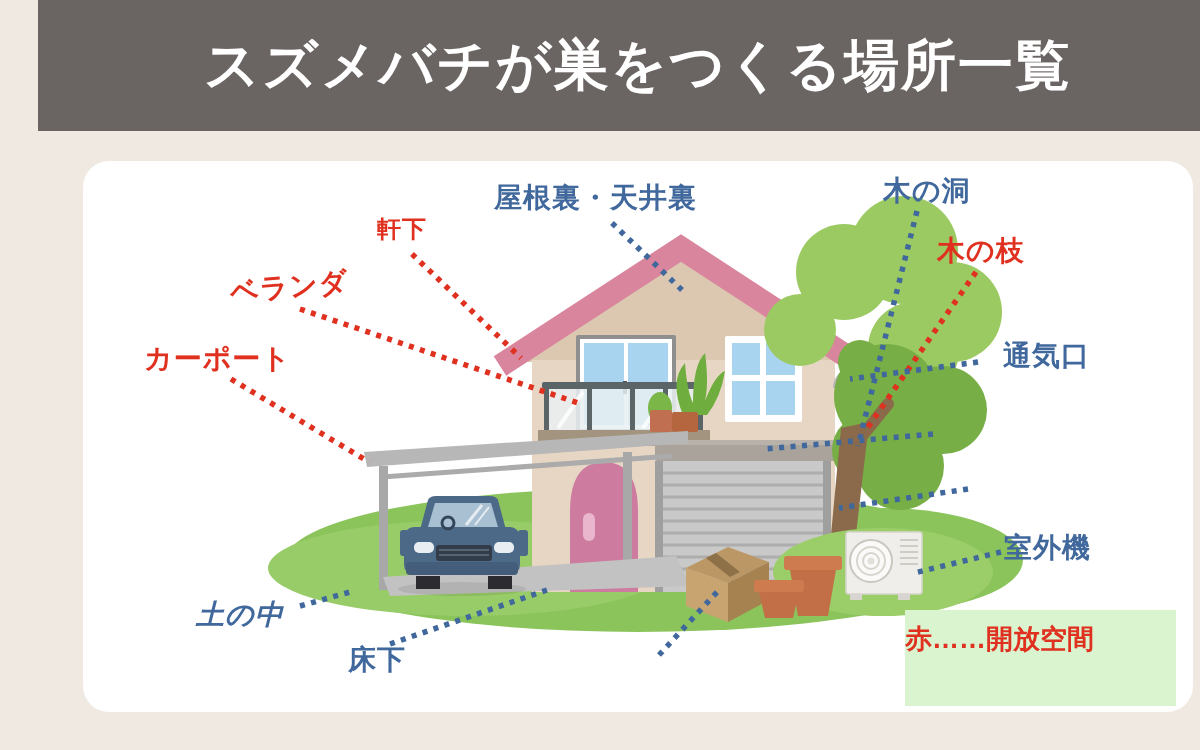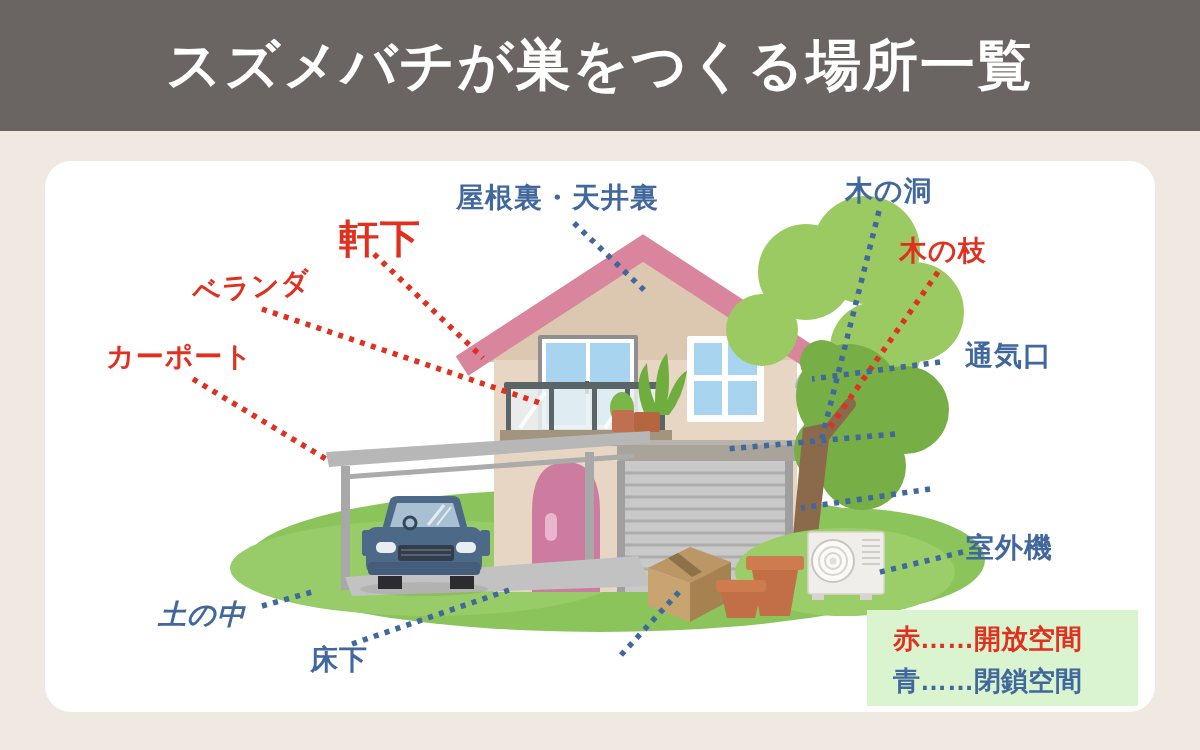--- a/index.html
+++ b/index.html
@@ -5,42 +5,42 @@
   :root{
     --red:#e0301f; --blue:#41689c; --titlebar:#6a6462; --pagebg:#efe9e1;
     --cardbg:#ffffff; --legendbg:#d9f4cf;
   }
   html,body{margin:0;padding:0;}
   body{
     width:1200px;height:750px;overflow:hidden;
     font-family:"Liberation Sans","DejaVu Sans",sans-serif;
     background:var(--pagebg);
   }
-  #page{position:relative;width:1076px;height:750px;background:var(--pagebg);}
+  #page{position:relative;width:1076px;height:750px;background:var(--pagebg);margin-left:38px;}
   #titlebar{
     position:absolute;left:0;top:0;width:1200px;height:131px;
     background:var(--titlebar);display:flex;align-items:center;justify-content:center;
   }
   #titlebar .title{
     color:#ffffff;font-size:55px;font-weight:900;letter-spacing:2px;white-space:nowrap;
   }
   #card{
     position:absolute;left:45px;top:161px;width:1110px;height:551px;
     background:var(--cardbg);border-radius:26px;
   }
   svg#scene{position:absolute;left:0;top:0;width:1200px;height:750px;}
   .lbl{
     position:absolute;font-weight:900;font-size:28px;white-space:nowrap;
     line-height:1.1;letter-spacing:1px;
   }
   .lbl.red{color:var(--red);}
   .lbl.blue{color:var(--blue);}
   #legend{
     position:absolute;left:867px;top:610px;width:271px;height:96px;
-    background:var(--legendbg);box-sizing:border-box;padding:8px 0 0 26px;
+    background:var(--legendbg);box-sizing:border-box;padding:8px 0 0 0;
   }
   #legend .legline{font-weight:900;font-size:27px;line-height:42px;white-space:nowrap;letter-spacing:0px;}
 </style>
 </head>
 <body>
 
 <div id="page">
 
   <div id="titlebar">
     <div class="title">スズメバチが巣をつくる場所一覧</div>
@@ -215,28 +215,27 @@
       <line x1="895" y1="434" x2="727" y2="449" stroke="#41689c"></line>
       <line x1="930" y1="489" x2="801" y2="508" stroke="#41689c"></line>
       <line x1="963" y1="552" x2="876" y2="573" stroke="#41689c"></line>
       <line x1="262" y1="606" x2="312" y2="592" stroke="#41689c"></line>
       <line x1="352" y1="644" x2="509" y2="590" stroke="#41689c"></line>
       <line x1="621" y1="655" x2="679" y2="592" stroke="#41689c"></line>
     </g>
   </svg>
 
   <div class="lbl blue" style="left:456px;top:183px;">屋根裏・天井裏</div>
-  <div class="lbl red" style="left:339px;top:216px;font-size:40px;">軒下</div>
+  <div class="lbl red" style="left:339px;top:216px;font-size:24px;">軒下</div>
   <div class="lbl red" style="left:192px;top:272px;transform:rotate(-5deg);">ベランダ</div>
-  <div class="lbl red" style="left:106px;top:344px;font-family:Liberation Mono, monospace;">カーポート</div>
+  <div class="lbl red" style="left:106px;top:344px;">カーポート</div>
   <div class="lbl blue" style="left:845px;top:176px;">木の洞</div>
   <div class="lbl red" style="left:899px;top:236px;">木の枝</div>
   <div class="lbl blue" style="left:965px;top:341px;">通気口</div>
   <div class="lbl blue" style="left:966px;top:533px;">室外機</div>
   <div class="lbl blue" style="left:158px;top:600px;font-style:italic;">土の中</div>
   <div class="lbl blue" style="left:310px;top:645px;">床下</div>
 
   <div id="legend">
     <div class="legline" style="color:var(--red);">赤……開放空間</div>
-    <div class="legline" style="color:var(--blue);">青……閉鎖空間</div>
   </div>
 
 </div>
 
 </body></html>

